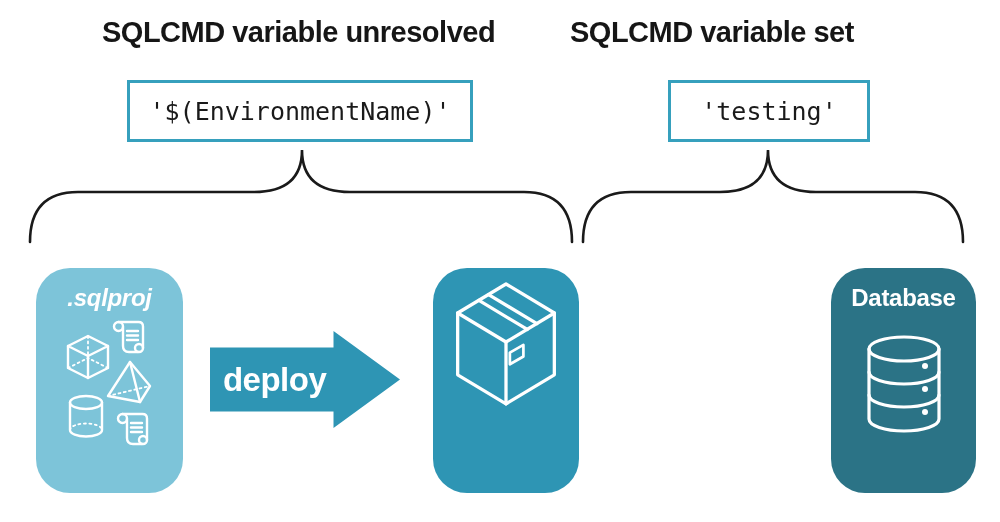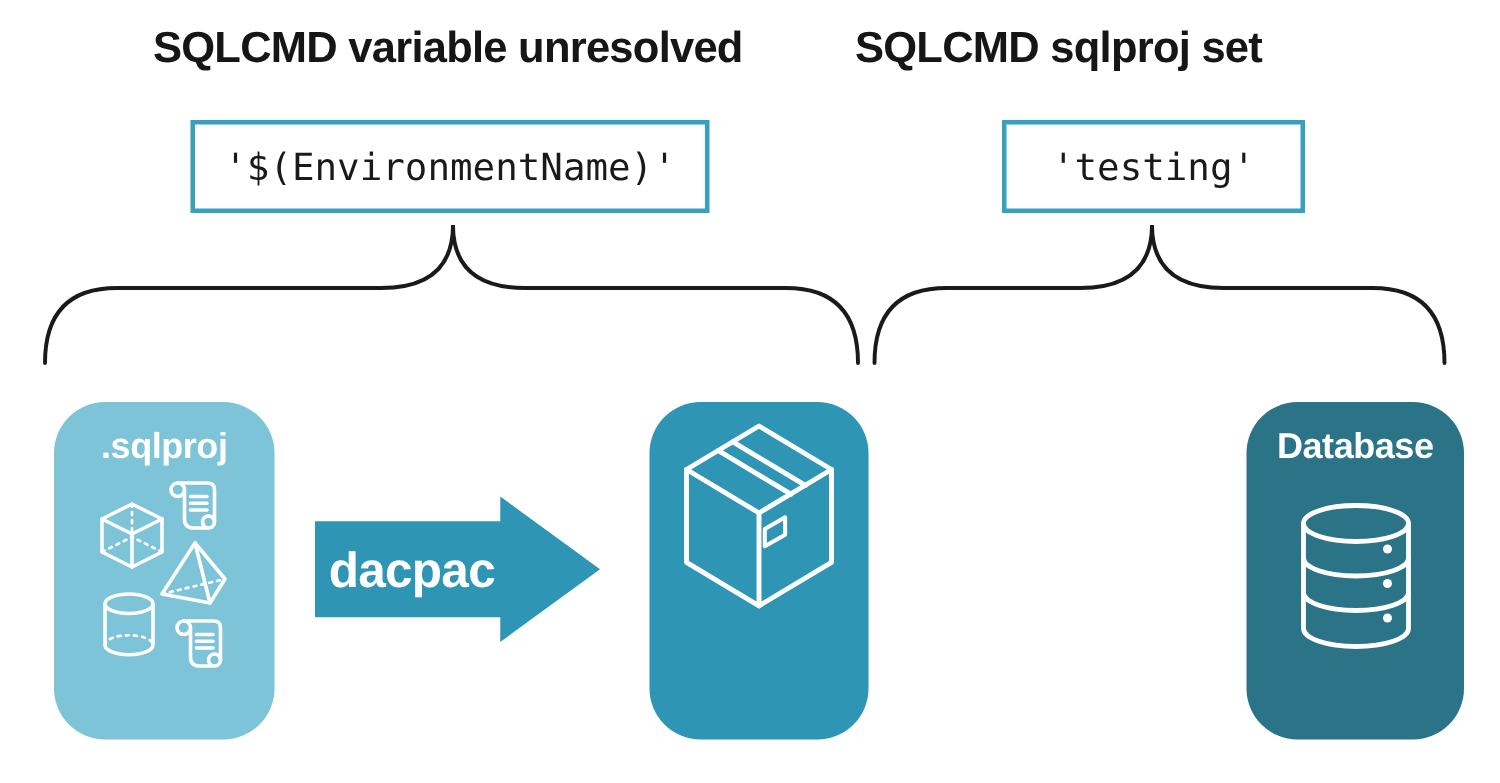--- a/index.html
+++ b/index.html
@@ -30,21 +30,21 @@
   .code-box.left{left:127px;width:346px;}
   .code-box.right{left:668px;width:202px;}
   .code-text{
     font-family:"DejaVu Sans Mono","Liberation Mono",monospace;
     font-size:25px;color:#1a1a1a;white-space:pre;
   }
   .braces{position:absolute;left:0;top:0;width:1000px;height:522px;pointer-events:none;}
   .card{
     position:absolute;top:268px;height:225px;border-radius:34px;
   }
-  .card.sqlproj{left:36px;width:147px;background:var(--card-sqlproj);}
+  .card.sqlproj{left:36px;width:147px;background:var(--card-sqlproj);font-style:italic;}
   .card.dacpac{left:433px;width:146px;background:var(--card-dacpac);}
   .card.database{left:831px;width:145px;background:var(--card-database);}
   .card-title{
     margin-top:16px;text-align:center;color:#ffffff;
     font-size:24px;font-weight:700;letter-spacing:-0.3px;
   }
   .card-icon{display:block;margin:0 auto;}
   .card.sqlproj .card-icon{margin-top:8px;}
   .card.dacpac .card-icon{margin-top:10px;}
   .card.database .card-icon{margin-top:22px;}
@@ -59,21 +59,21 @@
     text-align:center;color:#ffffff;font-size:33px;font-weight:700;letter-spacing:-0.5px;
   }
   .icon-stroke{fill:none;stroke:#ffffff;stroke-linejoin:round;stroke-linecap:round;}
 </style>
 </head>
 <body>
 
 <div class="stage">
 
   <div class="heading left">SQLCMD variable unresolved</div>
-  <div class="heading right">SQLCMD sqlproj set</div>
+  <div class="heading right">SQLCMD variable set</div>
 
   <div class="code-box left">
     <span class="code-text">'$(EnvironmentName)'</span>
   </div>
   <div class="code-box right">
     <span class="code-text">'testing'</span>
   </div>
 
   <svg class="braces" viewBox="0 0 1000 522" xmlns="http://www.w3.org/2000/svg">
     <g fill="none" stroke="#1a1a1a" stroke-width="2.6" stroke-linecap="round">
@@ -126,21 +126,21 @@
         <ellipse cx="18" cy="8.5" rx="16" ry="6.5"></ellipse>
         <path d="M2 8.5 V36 A16 6.5 0 0 0 34 36 V8.5"></path>
         <path d="M2 36 A16 6.5 0 0 1 34 36" stroke-dasharray="2 3.4" stroke-width="1.8"></path>
       </g>
 
       <use href="#scroll" x="56" y="92"></use>
     </svg>
   </div>
 
   <div class="block-arrow build">
-    <span class="arrow-label">dacpac</span>
+    <span class="arrow-label">deploy</span>
   </div>
 
   <div class="card dacpac">
     <svg class="card-icon" width="116" height="128" viewBox="0 0 120 132" xmlns="http://www.w3.org/2000/svg">
       <g class="icon-stroke" stroke-width="3.4">
         <path d="M60 6 L10 36 L60 66 L110 36 Z"></path>
         <path d="M10 36 V100 L60 130 V66"></path>
         <path d="M110 36 V100 L60 130"></path>
         <path d="M32 23 L82 53 M42 17 L92 47"></path>
         <path d="M64 77 L78 69 V81 L64 89 Z" stroke-width="2.8"></path>

